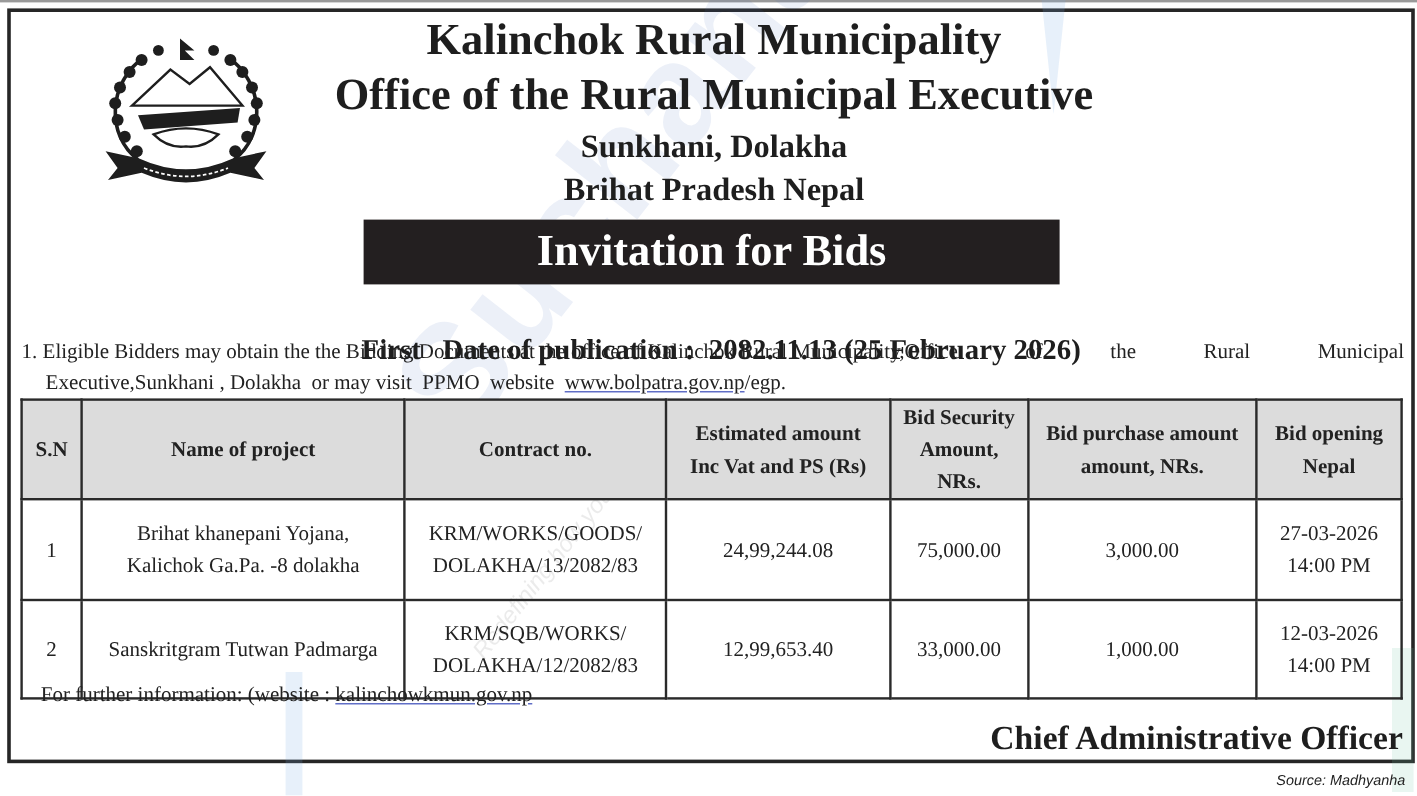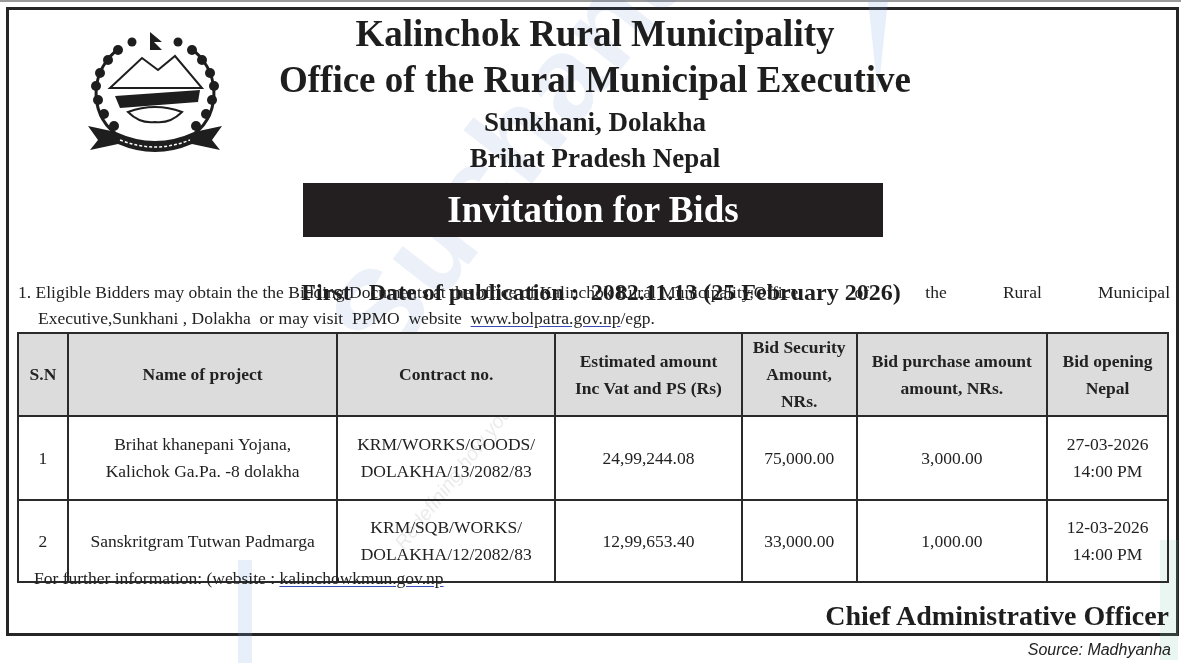--- a/index.html
+++ b/index.html
@@ -71,21 +71,21 @@
     .ml { display: block; }
 
     .further {
       position: absolute; left: 18px; top: 566px; font-size: 17.5px; line-height: 24px; color: #222; white-space: pre; margin-left: 16px;
     }
     .signoff {
       position: absolute; right: 12px; top: 598px; font-weight: bold; font-size: 28px; line-height: 36px; margin-left: 10px;
     }
     .source {
       position: absolute; right: 10px; top: 639px; font-family: "Liberation Sans", sans-serif; font-style: italic;
-      font-size: 16px; line-height: 22px; color: #222;
+      font-size: 12px; line-height: 22px; color: #222;
     }
   </style>
 </head>
 <body>
 
 <div class="topline"></div>
 
 <div class="frame"></div>
 
 <div class="wm wm-text">Suchana</div>

